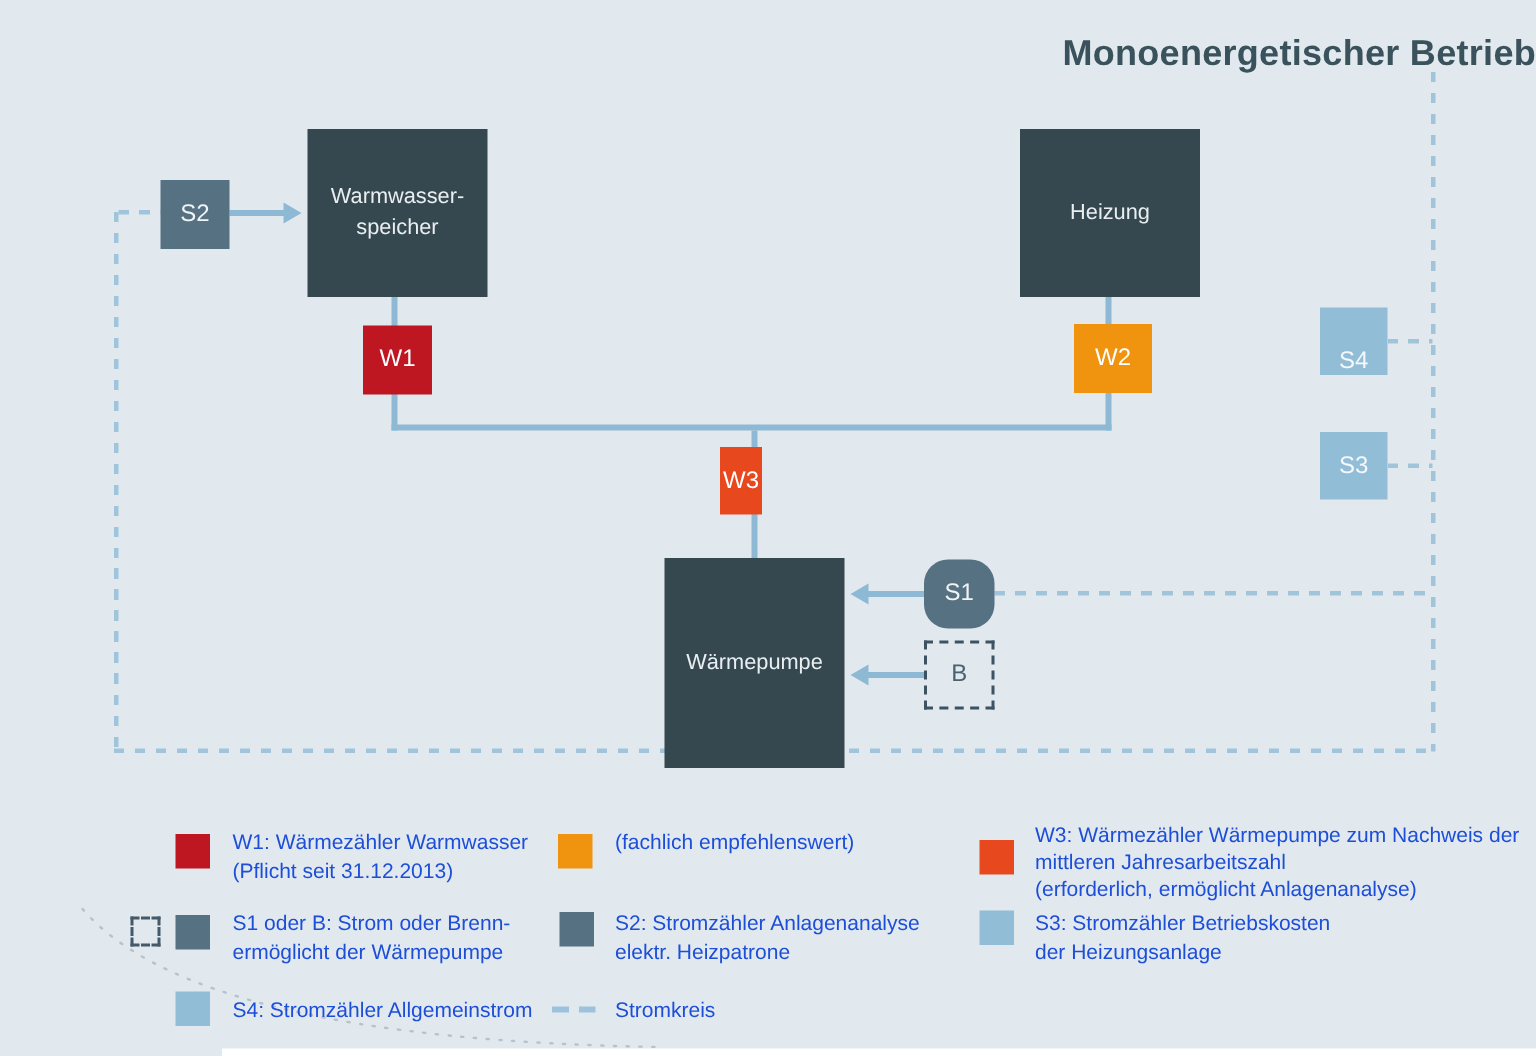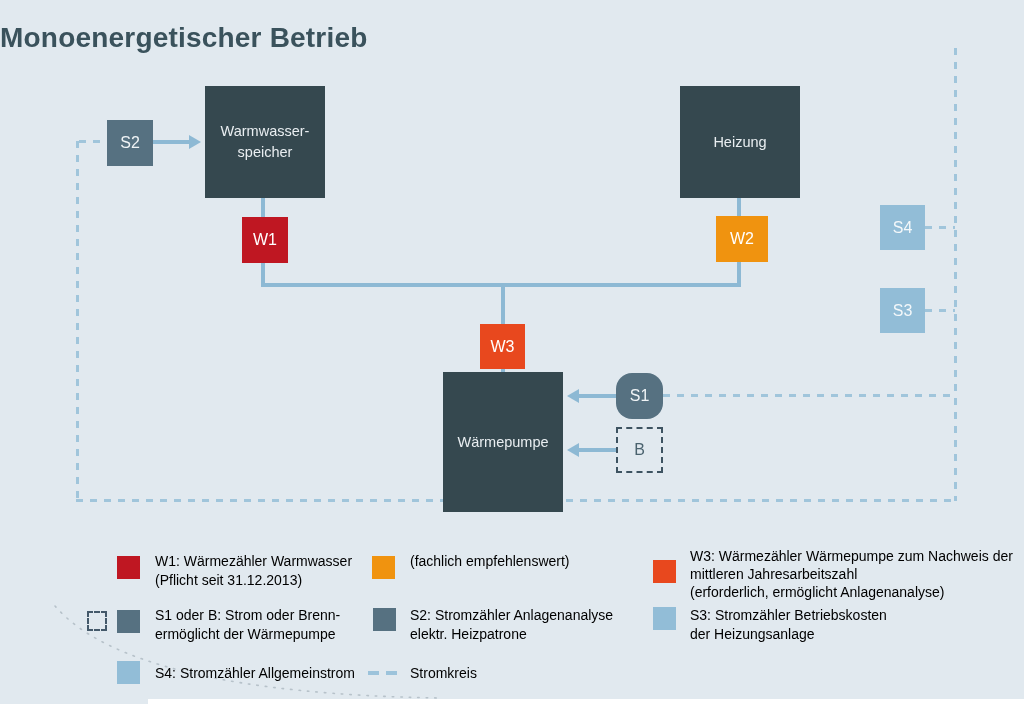--- a/index.html
+++ b/index.html
@@ -8,65 +8,65 @@
     background:#ffffff;
   }
   .canvas{
     position:relative;
     width:1024px;height:704px;
     background:#e1e9ef;
     overflow:hidden;
   }
   .title{
     position:absolute;left:0;right:0;top:22px;
-    margin:0;text-align:left;
-    font-size:28px;font-weight:700;color:#3a525c;
+    margin:0;text-align:right;
+    font-size:24px;font-weight:700;color:#3a525c;
     letter-spacing:.2px;
   }
   
   .box{position:absolute;display:flex;align-items:center;justify-content:center;
        text-align:center;box-sizing:border-box;z-index:3;}
   .dark{background:#35484f;color:#e9eef1;font-size:14.5px;line-height:21px;}
   .slate{background:#567181;color:#f0f4f6;font-size:16px;text-align:center;}
   .lblue{background:#92bdd7;color:#f4f8fa;font-size:16px;}
   .red{background:#bf1722;color:#fff;font-size:16px;}
   .orange{background:#f0930f;color:#fff;font-size:16px;}
   .orangered{background:#e8481e;color:#fff;font-size:16px;}
   .dashedbox{border:2px dashed #3d5361;color:#4a626e;font-size:16px;background:transparent;}
 
   #warmwasserspeicher{left:205px;top:86px;width:120px;height:112px;}
   #heizung{left:680px;top:86px;width:120px;height:112px;}
   #waermepumpe{left:443px;top:372px;width:120px;height:140px;}
   #w1{left:242px;top:217px;width:46px;height:46px;}
   #w2{left:716px;top:216px;width:52px;height:46px;}
-  #w3{left:480px;top:324px;width:45px;height:45px;}
+  #w3{left:480px;top:298px;width:28px;height:45px;}
   #s2{left:107px;top:120px;width:46px;height:46px;}
   #s1{left:616px;top:373px;width:47px;height:46px;border-radius:16px;}
   #b{left:616px;top:427px;width:47px;height:46px;}
-  #s4{left:880px;top:205px;width:45px;height:45px;}
+  #s4{left:880px;top:205px;width:45px;height:45px;align-items:flex-end;}
   #s3{left:880px;top:288px;width:45px;height:45px;}
 
   
   .pipe{position:absolute;background:#8db9d4;z-index:1;}
   .arrowline{position:absolute;background:#8db9d4;height:4px;z-index:2;}
   .ah{position:absolute;width:0;height:0;z-index:2;}
   .ah-right{border-top:7px solid transparent;border-bottom:7px solid transparent;border-left:12px solid #8db9d4;}
   .ah-left{border-top:7px solid transparent;border-bottom:7px solid transparent;border-right:12px solid #8db9d4;}
 
   
   .dash-h{position:absolute;height:3px;z-index:1;
     background:repeating-linear-gradient(90deg,#a0c5db 0 7px,transparent 7px 14px);}
   .dash-v{position:absolute;width:3px;z-index:1;
     background:repeating-linear-gradient(180deg,#a0c5db 0 7px,transparent 7px 14px);}
 
   
   .lg-swatch{position:absolute;width:23px;height:23px;z-index:3;}
   .lg-dashsq{position:absolute;width:20px;height:20px;box-sizing:border-box;
     border:2px dashed #44596a;z-index:3;}
-  .lg-text{position:absolute;color:#000000;font-size:14px;line-height:19px;z-index:3;}
+  .lg-text{position:absolute;color:#1d4ed8;font-size:14px;line-height:19px;z-index:3;}
   .lg-dashes{position:absolute;height:4px;width:29px;z-index:3;
     background:repeating-linear-gradient(90deg,#9cc3db 0 11px,transparent 11px 18px);}
 
   .bottom-strip{position:absolute;left:148px;right:0;bottom:0;height:5px;background:#ffffff;}
   .arc{position:absolute;left:0;top:598px;z-index:0;}
 </style>
 </head>
 <body>
 
 <div class="canvas">

